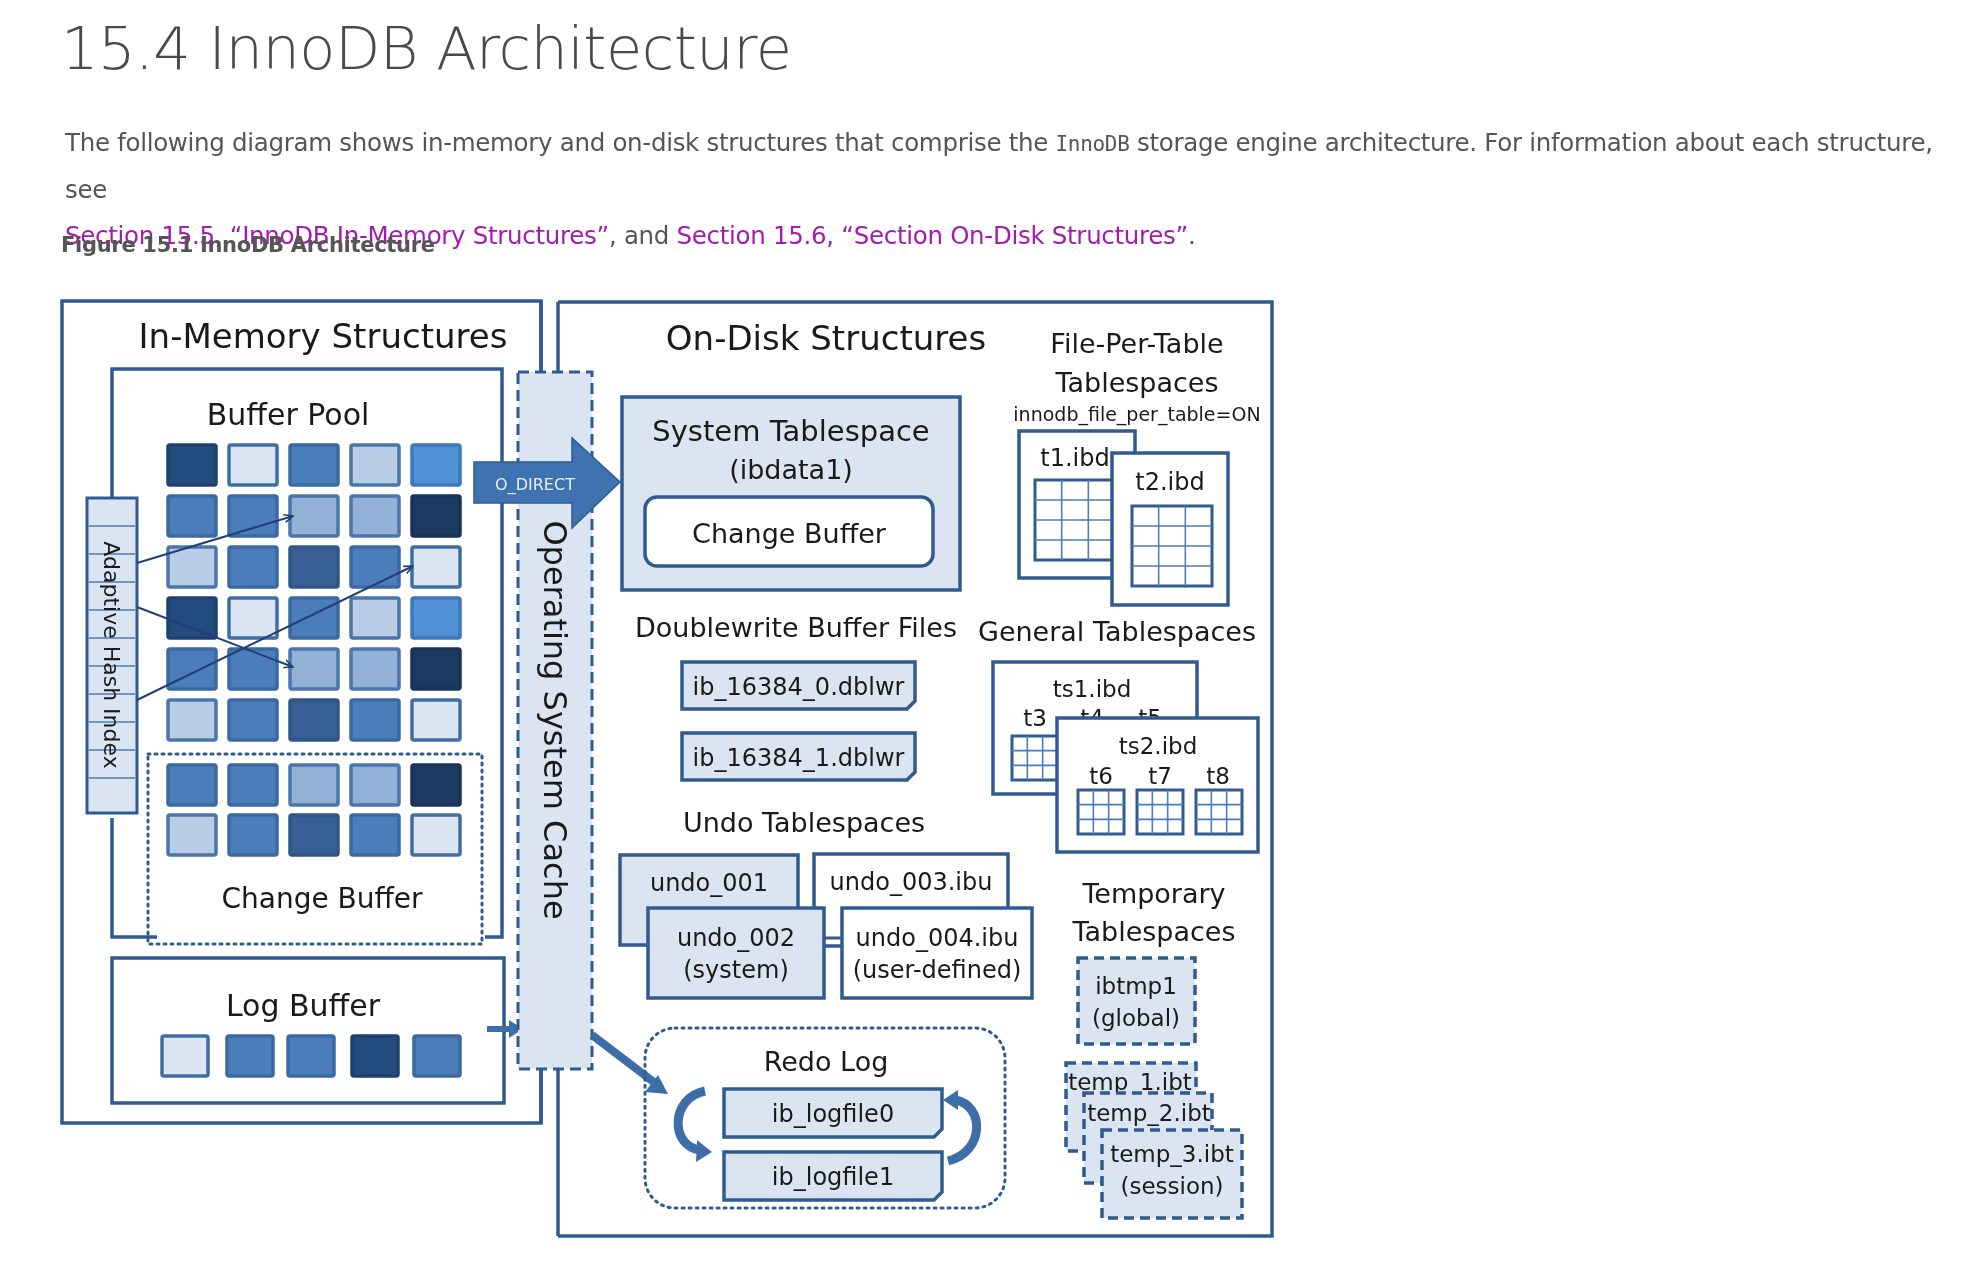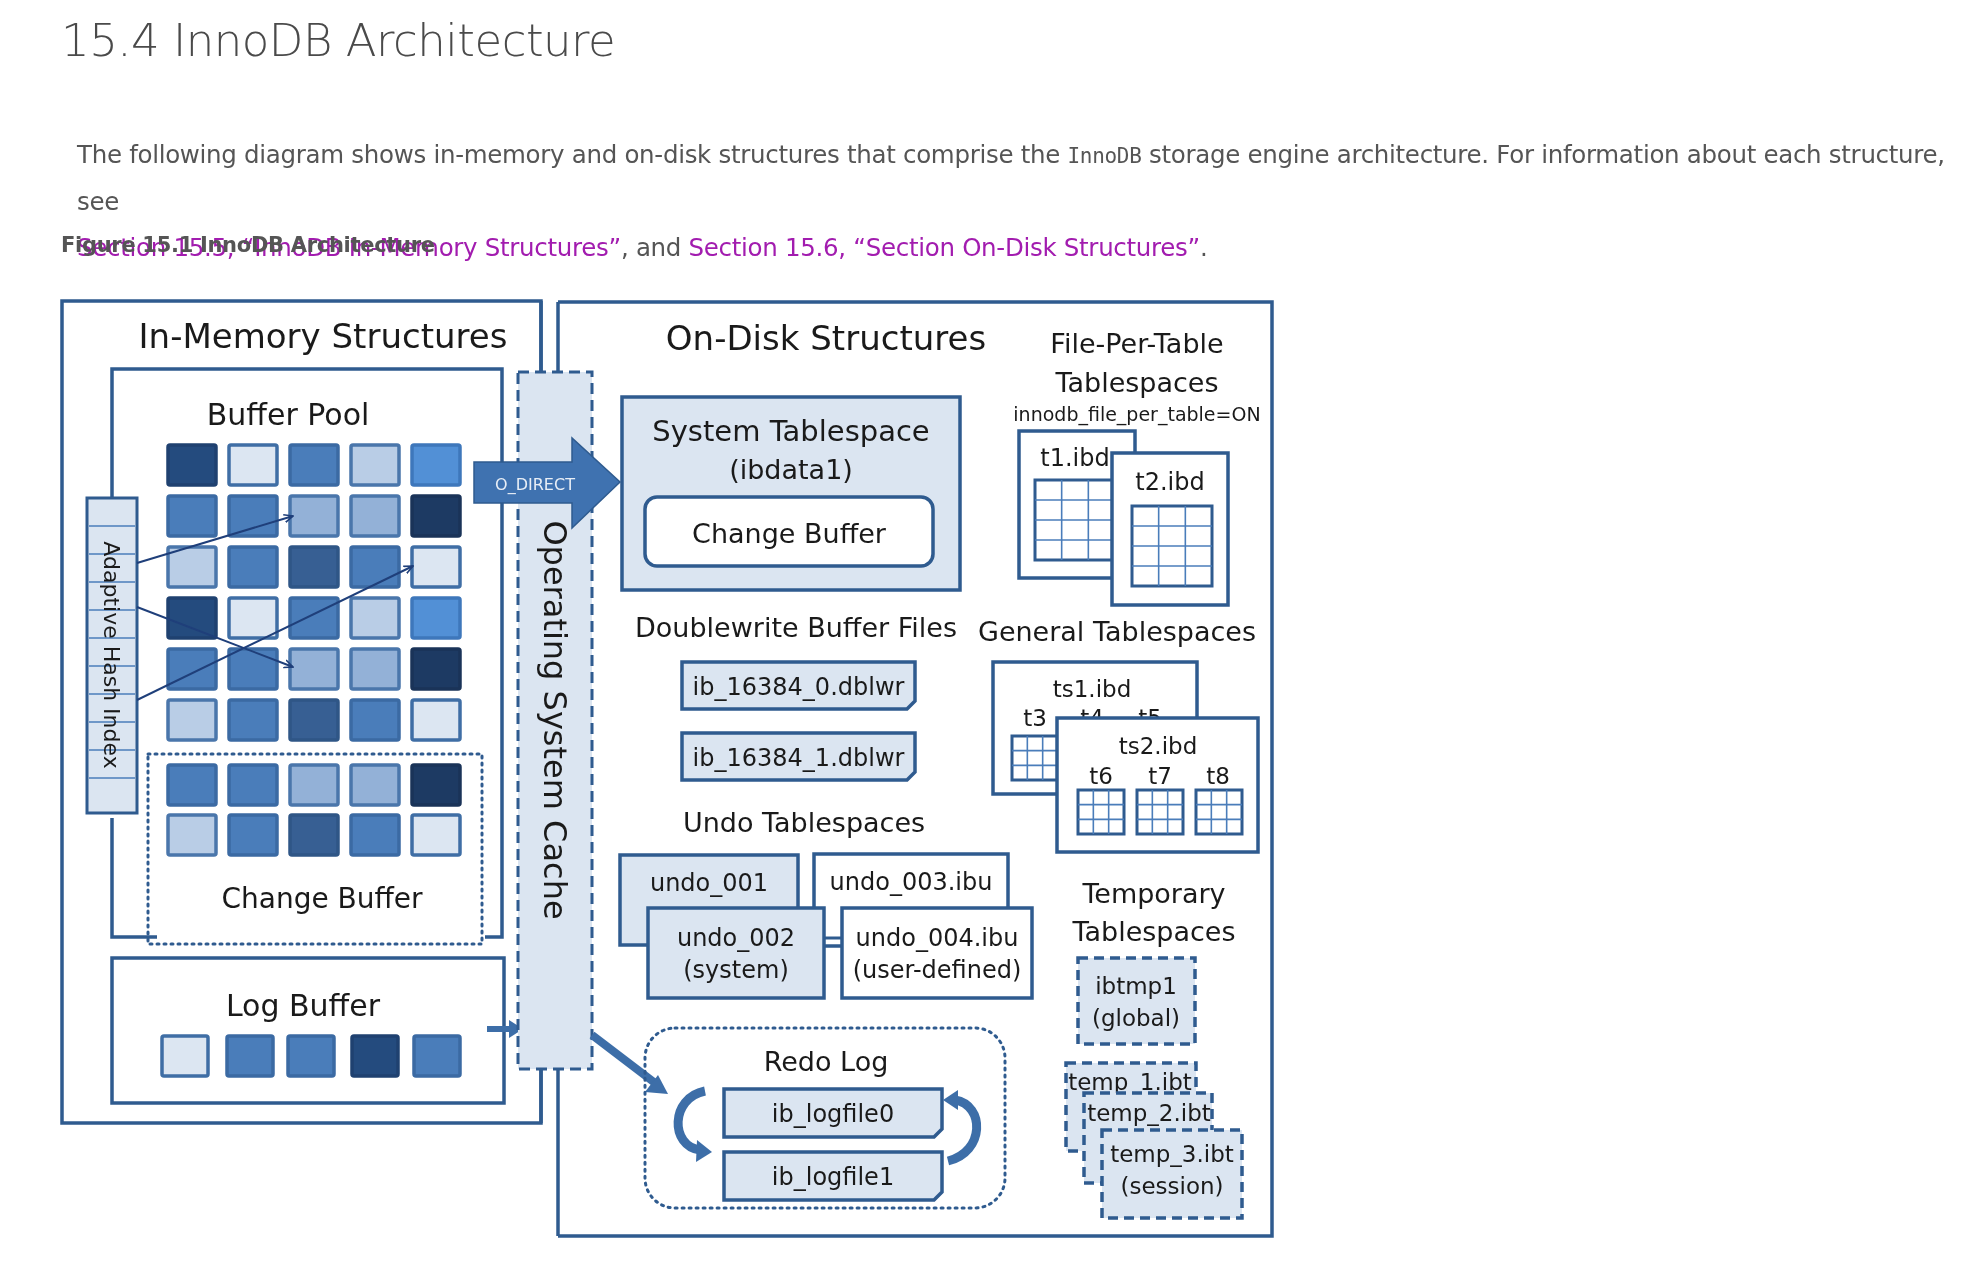--- a/index.html
+++ b/index.html
@@ -1,18 +1,18 @@
 <!DOCTYPE html>
 <html><head>
 <meta charset="utf-8">
 <style>
   html, body { margin:0; padding:0; background:#ffffff; }
   body { width:1986px; height:1271px; position:relative; overflow:hidden; font-family:"DejaVu Sans", sans-serif; color:#555555; }
-  .title { position:absolute; left:61px; top:14px; font-size:45px; font-weight:300; color:#4a4a4a; margin:0; letter-spacing:-0.5px; font-family:"DejaVu Sans", sans-serif; }
-  .para { position:absolute; left:61px; top:116px; width:1900px; font-size:24.5px; line-height:46px; color:#555555; margin:16px; letter-spacing:-0.3px; }
+  .title { position:absolute; left:61px; top:14px; font-size:59px; font-weight:300; color:#4a4a4a; margin:0; letter-spacing:-0.5px; font-family:"DejaVu Sans", sans-serif; }
+  .para { position:absolute; left:61px; top:116px; width:1900px; font-size:24.5px; line-height:46px; color:#555555; margin:4px; letter-spacing:-0.3px; }
   .para code { font-family:"DejaVu Sans Mono", monospace; font-size:21px; color:#555; }
   .para a { color:#a21caf; text-decoration:none; }
   .caption { position:absolute; left:61px; top:233px; font-size:21px; font-weight:bold; color:#555555; margin:0; letter-spacing:-0.3px; }
   svg.diagram { position:absolute; left:0; top:0; }
   svg text { font-family:"DejaVu Sans", sans-serif; fill:#1a1a1a; }
 </style>
 </head>
 <body>
 
 <h1 class="title">15.4 InnoDB Architecture</h1>

